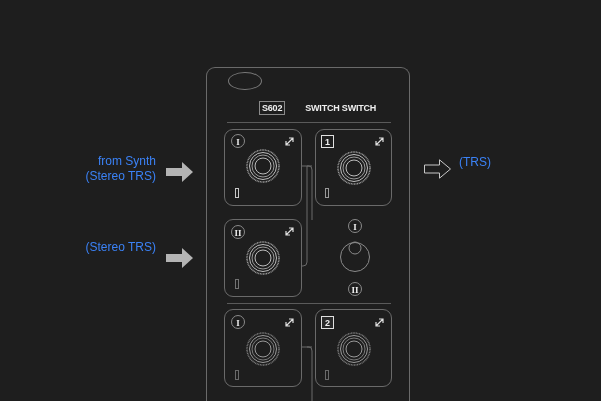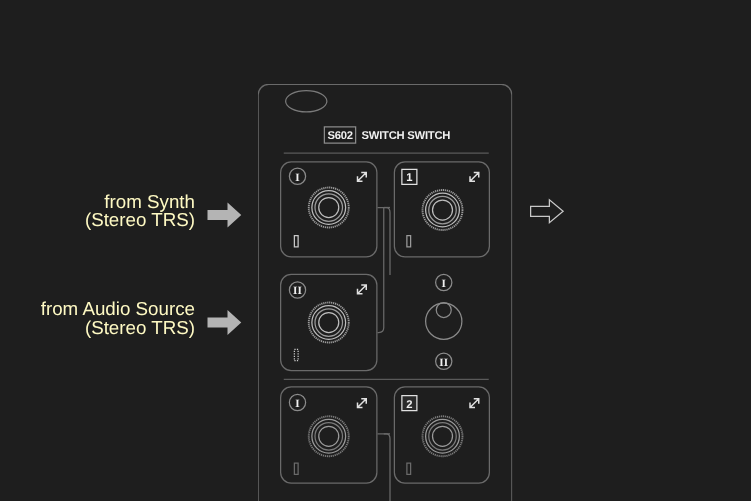--- a/index.html
+++ b/index.html
@@ -5,72 +5,72 @@
     html, body { margin: 0; padding: 0; }
     body {
       width: 601px; height: 401px; overflow: hidden;
       background: #1e1e1e;
       font-family: "Liberation Sans", sans-serif;
       position: relative;
       color: #e6e6e6;
     }
     .abs { position: absolute; }
     .label {
-      font-size: 15px; line-height: 15px; color: #fef9c3;
+      font-size: 12px; line-height: 15px; color: #3b82f6;
     }
     .label.right { text-align: right; }
     .label.left { text-align: left; }
     .panel {
       position: absolute; left: 206px; top: 67px; width: 204px; height: 340px;
       border: 1px solid #6a6a6a; border-bottom: none;
       border-radius: 9px 9px 0 0;
       box-sizing: border-box;
     }
     .oval {
       position: absolute; left: 228px; top: 72px; width: 34px; height: 18px;
       border: 1px solid #7a7a7a; border-radius: 50%; box-sizing: border-box;
     }
     .title-row {
       position: absolute; left: 259px; top: 100px; height: 16px;
-      display: flex; align-items: center; gap: 4px;
+      display: flex; align-items: center; gap: 20px;
       font-size: 9px; font-weight: bold; color: #f0f0f0; letter-spacing: -0.2px;
     }
     .model-box {
       border: 1px solid #8a8a8a; padding: 1px 2px; line-height: 10px;
     }
     .hline { position: absolute; height: 1px; background: #5a5a5a; }
     .module {
       position: absolute; border: 1px solid #6a6a6a; border-radius: 9px;
       box-sizing: border-box;
     }
     svg { position: absolute; overflow: visible; }
   </style>
 </head>
 <body>
 
 <div class="abs label right" style="left:60px; top:154px; width:96px;">
   <div>from Synth</div>
   <div>(Stereo TRS)</div>
 </div>
 <div class="abs label right" style="left:30px; top:240px; width:126px;">
-  <div>from Audio Source</div>
   <div>(Stereo TRS)</div>
 </div>
 
 <svg style="left:166px; top:162px;" width="28" height="20" viewBox="0 0 28 20">
   <polygon points="0,6 16,6 16,0 27,10 16,20 16,14 0,14" fill="#b4b4b4"></polygon>
 </svg>
 <svg style="left:166px; top:248px;" width="28" height="20" viewBox="0 0 28 20">
   <polygon points="0,6 16,6 16,0 27,10 16,20 16,14 0,14" fill="#b4b4b4"></polygon>
 </svg>
 
 <svg style="left:424px; top:159px;" width="28" height="20" viewBox="0 0 28 20">
   <polygon points="0.5,6 15.5,6 15.5,0.8 26.5,10 15.5,19.2 15.5,14 0.5,14" fill="none" stroke="#c8c8c8" stroke-width="1"></polygon>
 </svg>
 <div class="abs label left" style="left:459px; top:155px; width:120px;">
+  <div>(TRS)</div>
 </div>
 
 <div class="panel"></div>
 <div class="oval"></div>
 <div class="title-row">
   <span class="model-box">S602</span>
   <span>SWITCH SWITCH</span>
 </div>
 <div class="hline" style="left:227px; top:122px; width:164px;"></div>
 <div class="hline" style="left:227px; top:303px; width:164px;"></div>

